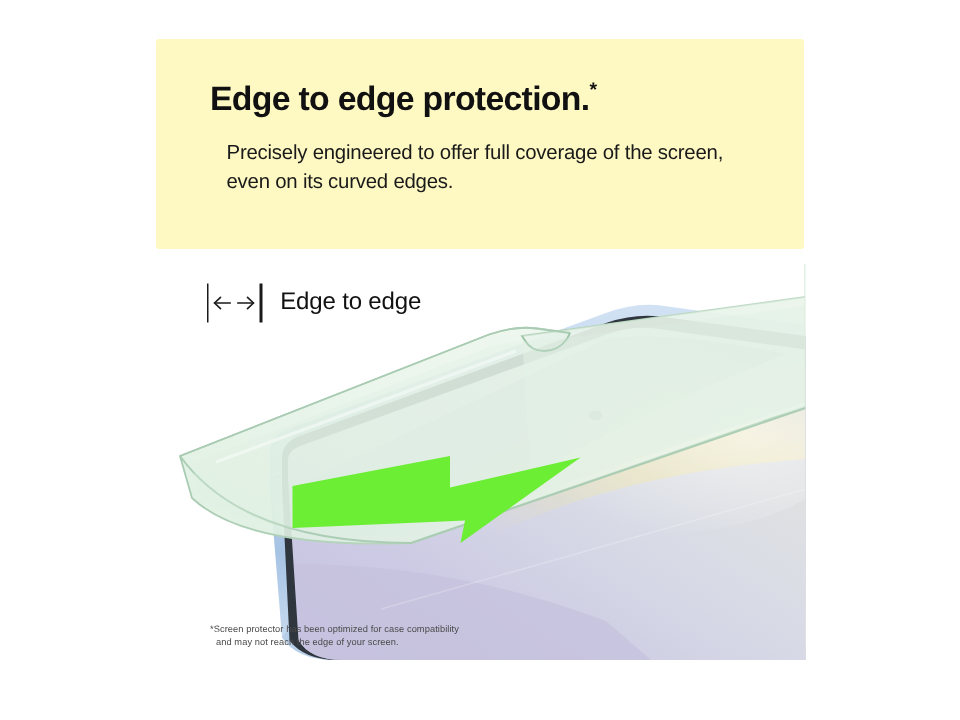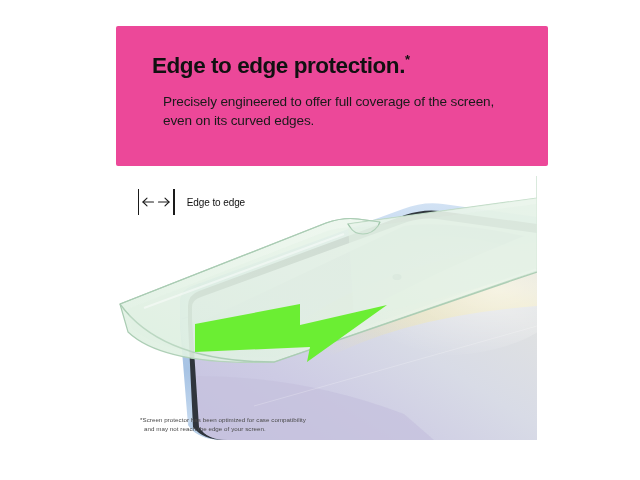--- a/index.html
+++ b/index.html
@@ -20,25 +20,25 @@
   #canvas {
     position: absolute;
     left: 0; top: 0;
     width: 640px; height: 480px;
     background: #ffffff;
   }
 
   
   #info-panel {
     position: absolute;
-    left: 116px;
+    left: 104px;
     top: 26px;
     width: 432px;
     height: 140px;
-    background: #ec4899;
+    background: #fef9c3;
     border-radius: 2px;
   }
   #panel-title {
     position: absolute;
     left: 36px;
     top: 26px;
     font-size: 22.5px;
     font-weight: 700;
     letter-spacing: -0.45px;
     color: #111111;
@@ -79,21 +79,21 @@
     height: 26px;
     background: #1a1a1a;
   }
   #arrow-pair {
     width: 34px;
     height: 26px;
     position: relative;
   }
   #edge-annotation-label {
     margin-left: 12px;
-    font-size: 10px;
+    font-size: 16px;
     font-weight: 400;
     letter-spacing: -0.1px;
     color: #111111;
     white-space: nowrap;
   }
 
   
   #photo-stage {
     position: absolute;
     left: 104px;

